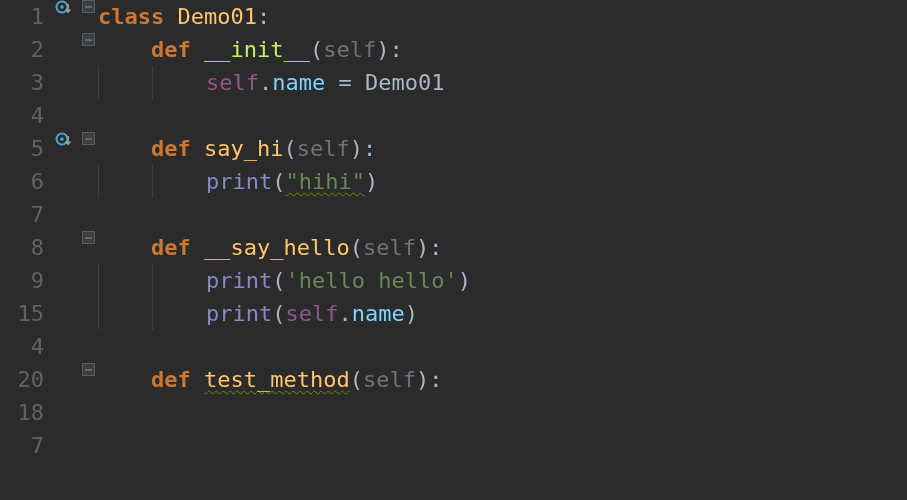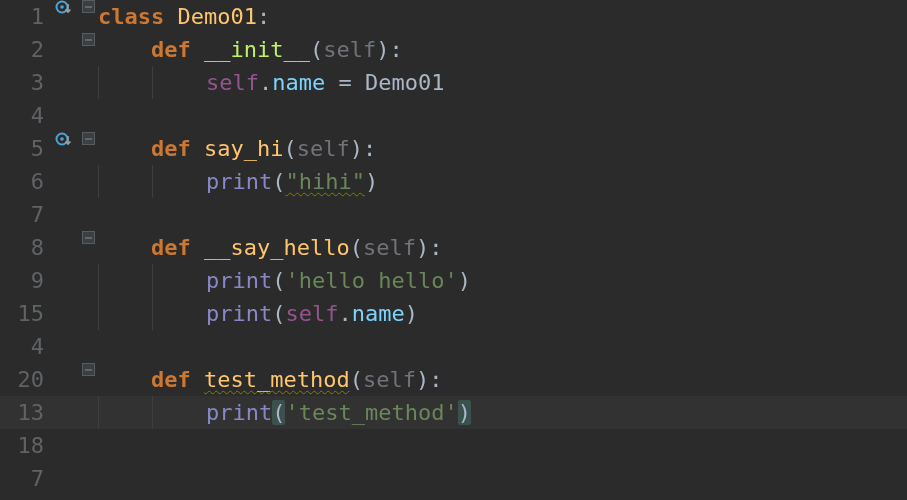--- a/index.html
+++ b/index.html
@@ -231,28 +231,20 @@
   <div class="line">
     <div class="gutter-num">20</div>
     <div class="gutter-icon"></div>
     <div class="fold">
         <div class="fold-line"></div>
         <div class="fold-minus"></div>
       </div>
     <div class="code"><span>    </span><span class="kw">def </span><span class="fn underline-warn">test_method</span><span class="paren">(</span><span class="param">self</span><span class="paren">)</span><span>:</span></div>
   </div>
 
-  <div class="line current">
-    <div class="gutter-num">13</div>
-    <div class="gutter-icon"></div>
-    <div class="fold">
-        <div class="fold-line"></div>
-      </div>
-    <div class="code"><span class="indent-guide">    </span><span class="indent-guide">    </span><span class="call">print</span><span class="paren brmatch">(</span><span class="str">'test_method'</span><span class="paren brmatch">)</span></div>
-  </div>
 
   <div class="line">
     <div class="gutter-num">18</div>
     <div class="gutter-icon"></div>
     <div class="fold"></div>
     <div class="code"></div>
   </div>
 
   <div class="line">
     <div class="gutter-num">7</div>

